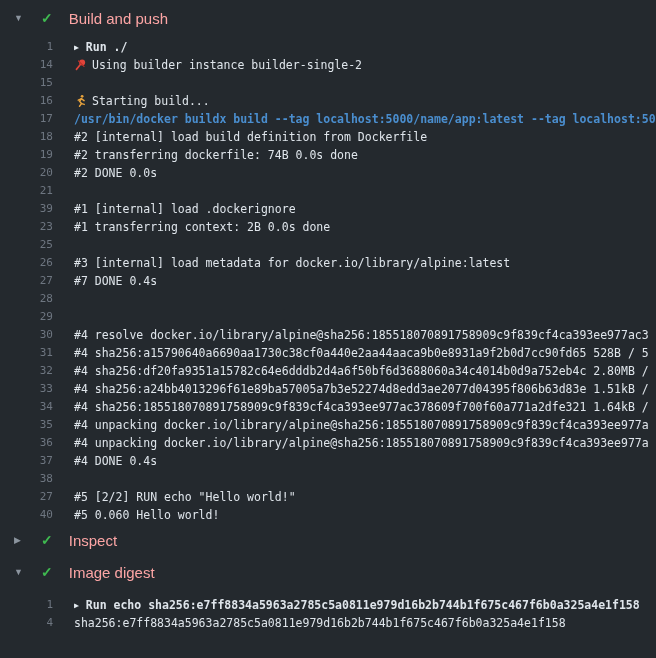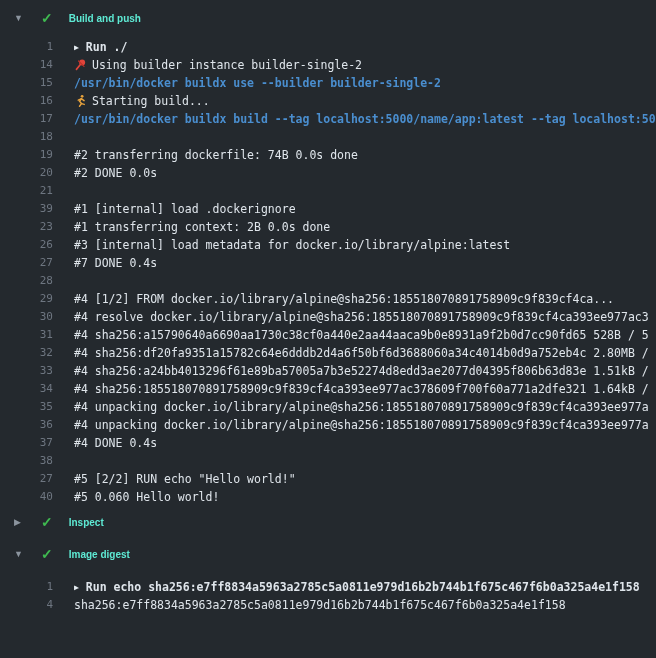--- a/index.html
+++ b/index.html
@@ -21,21 +21,21 @@
   .twisty {
     width:12px; flex:none;
     color:#8b949e; font-size:9px; line-height:1;
   }
   .check {
     margin-left:15px; flex:none;
     color:#3fb950; font-size:14px; font-weight:700; line-height:1;
   }
   .title {
     margin-left:16px;
-    color:#5eead4; font-size:10px; font-weight:700;
+    color:#fca5a5; font-size:15px; font-weight:400;
   }
   .log { padding-top:4px; }
   .log.digest { padding-top:8px; }
   .row {
     display:flex; height:18px; line-height:18px;
     white-space:pre; overflow:hidden;
     font-family:"DejaVu Sans Mono", monospace;
     font-size:11.5px;
   }
   .num {
@@ -76,38 +76,38 @@
       <div class="row plain">
     <span class="num">14</span>
     <span class="txt"><svg class="inline-icon" width="13" height="13" viewBox="0 0 16 16">
     <circle cx="10" cy="5.5" r="3.7" fill="#e0443a"></circle>
     <path d="M7.6 8.4 L3 14" stroke="#e0443a" stroke-width="2" stroke-linecap="round"></path>
     <path d="M5.5 3.5 L12.5 10.5" stroke="#b93028" stroke-width="1.3" stroke-linecap="round"></path>
   </svg>Using builder instance builder-single-2</span>
   </div>
       <div class="row cmd">
     <span class="num">15</span>
-    <span class="txt">/usr/bin/docker buildx use --builder builder-single-2</span>
   </div>
       <div class="row plain">
     <span class="num">16</span>
     <span class="txt"><svg class="inline-icon" width="13" height="13" viewBox="0 0 16 16" fill="none" stroke="#e8a33d" stroke-width="1.8" stroke-linecap="round">
     <circle cx="10" cy="2.8" r="1.7" fill="#e8a33d" stroke="none"></circle>
     <path d="M9.2 5.8 L6.8 9 L9.2 11.8 L6.8 15"></path>
     <path d="M9.2 5.8 L12.4 8.2"></path>
     <path d="M5.2 7.6 L9.2 5.8"></path>
     <path d="M9.2 11.8 L12.6 12.8"></path>
   </svg>Starting build...</span>
   </div>
       <div class="row cmd">
     <span class="num">17</span>
     <span class="txt">/usr/bin/docker buildx build --tag localhost:5000/name/app:latest --tag localhost:50</span>
   </div>
       <div class="row plain">
     <span class="num">18</span>
+    <span class="txt">#2 [internal] load build definition from Dockerfile</span>
   </div>
       <div class="row plain">
     <span class="num">19</span>
     <span class="txt">#2 transferring dockerfile: 74B 0.0s done</span>
   </div>
       <div class="row plain">
     <span class="num">20</span>
     <span class="txt">#2 DONE 0.0s</span>
   </div>
       <div class="row plain">
@@ -116,34 +116,37 @@
   </div>
       <div class="row plain">
     <span class="num">39</span>
     <span class="txt">#1 [internal] load .dockerignore</span>
   </div>
       <div class="row plain">
     <span class="num">23</span>
     <span class="txt">#1 transferring context: 2B 0.0s done</span>
   </div>
       <div class="row plain">
+    <span class="num">25</span>
+    <span class="txt"></span>
+  </div>
+      <div class="row plain">
     <span class="num">26</span>
     <span class="txt">#3 [internal] load metadata for docker.io/library/alpine:latest</span>
   </div>
       <div class="row plain">
     <span class="num">27</span>
     <span class="txt">#7 DONE 0.4s</span>
   </div>
       <div class="row plain">
     <span class="num">28</span>
     <span class="txt"></span>
   </div>
       <div class="row plain">
     <span class="num">29</span>
-    <span class="txt">#4 [1/2] FROM docker.io/library/alpine@sha256:185518070891758909c9f839cf4ca...</span>
   </div>
       <div class="row plain">
     <span class="num">30</span>
     <span class="txt">#4 resolve docker.io/library/alpine@sha256:185518070891758909c9f839cf4ca393ee977ac3</span>
   </div>
       <div class="row plain">
     <span class="num">31</span>
     <span class="txt">#4 sha256:a15790640a6690aa1730c38cf0a440e2aa44aaca9b0e8931a9f2b0d7cc90fd65 528B / 5</span>
   </div>
       <div class="row plain">

